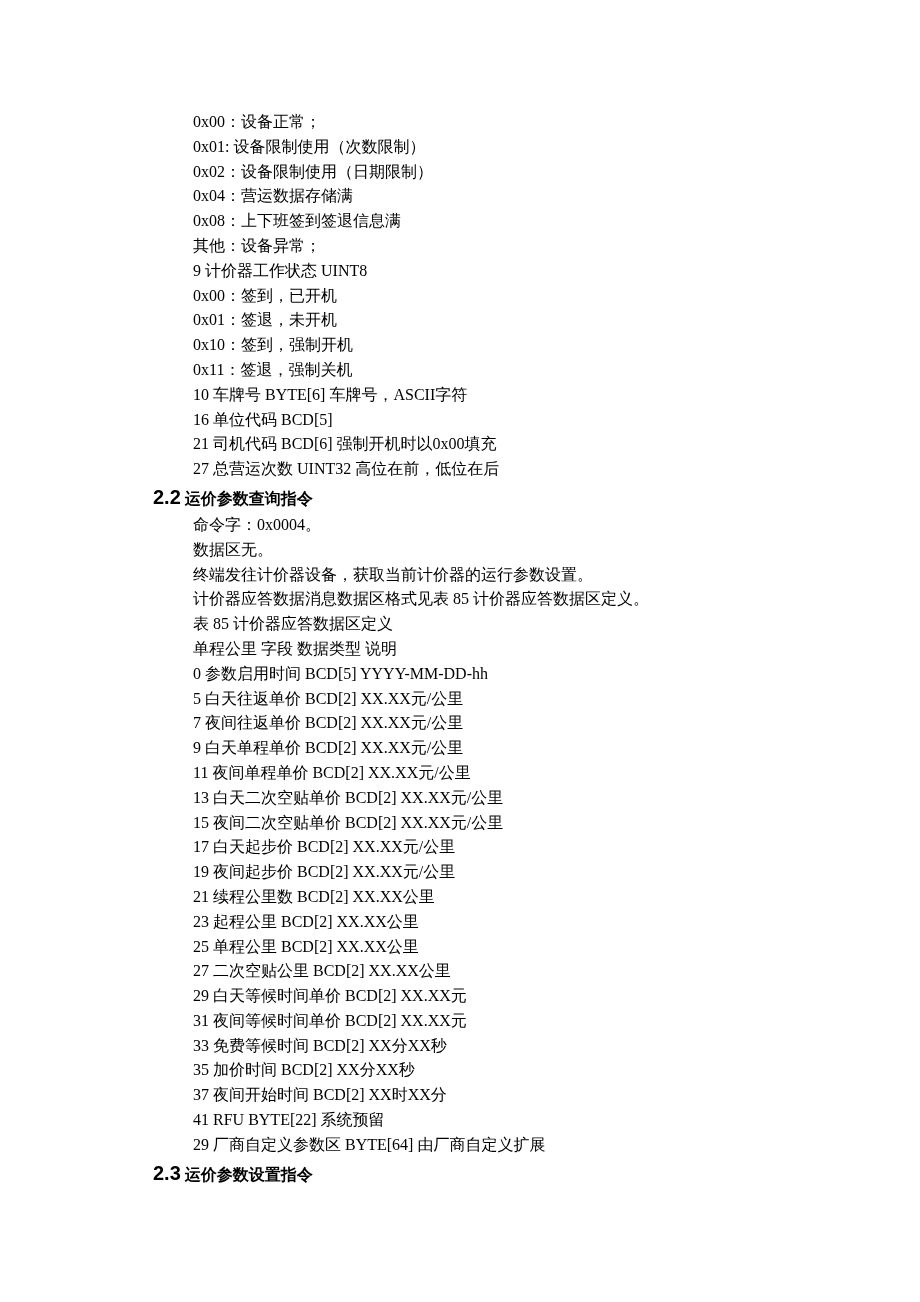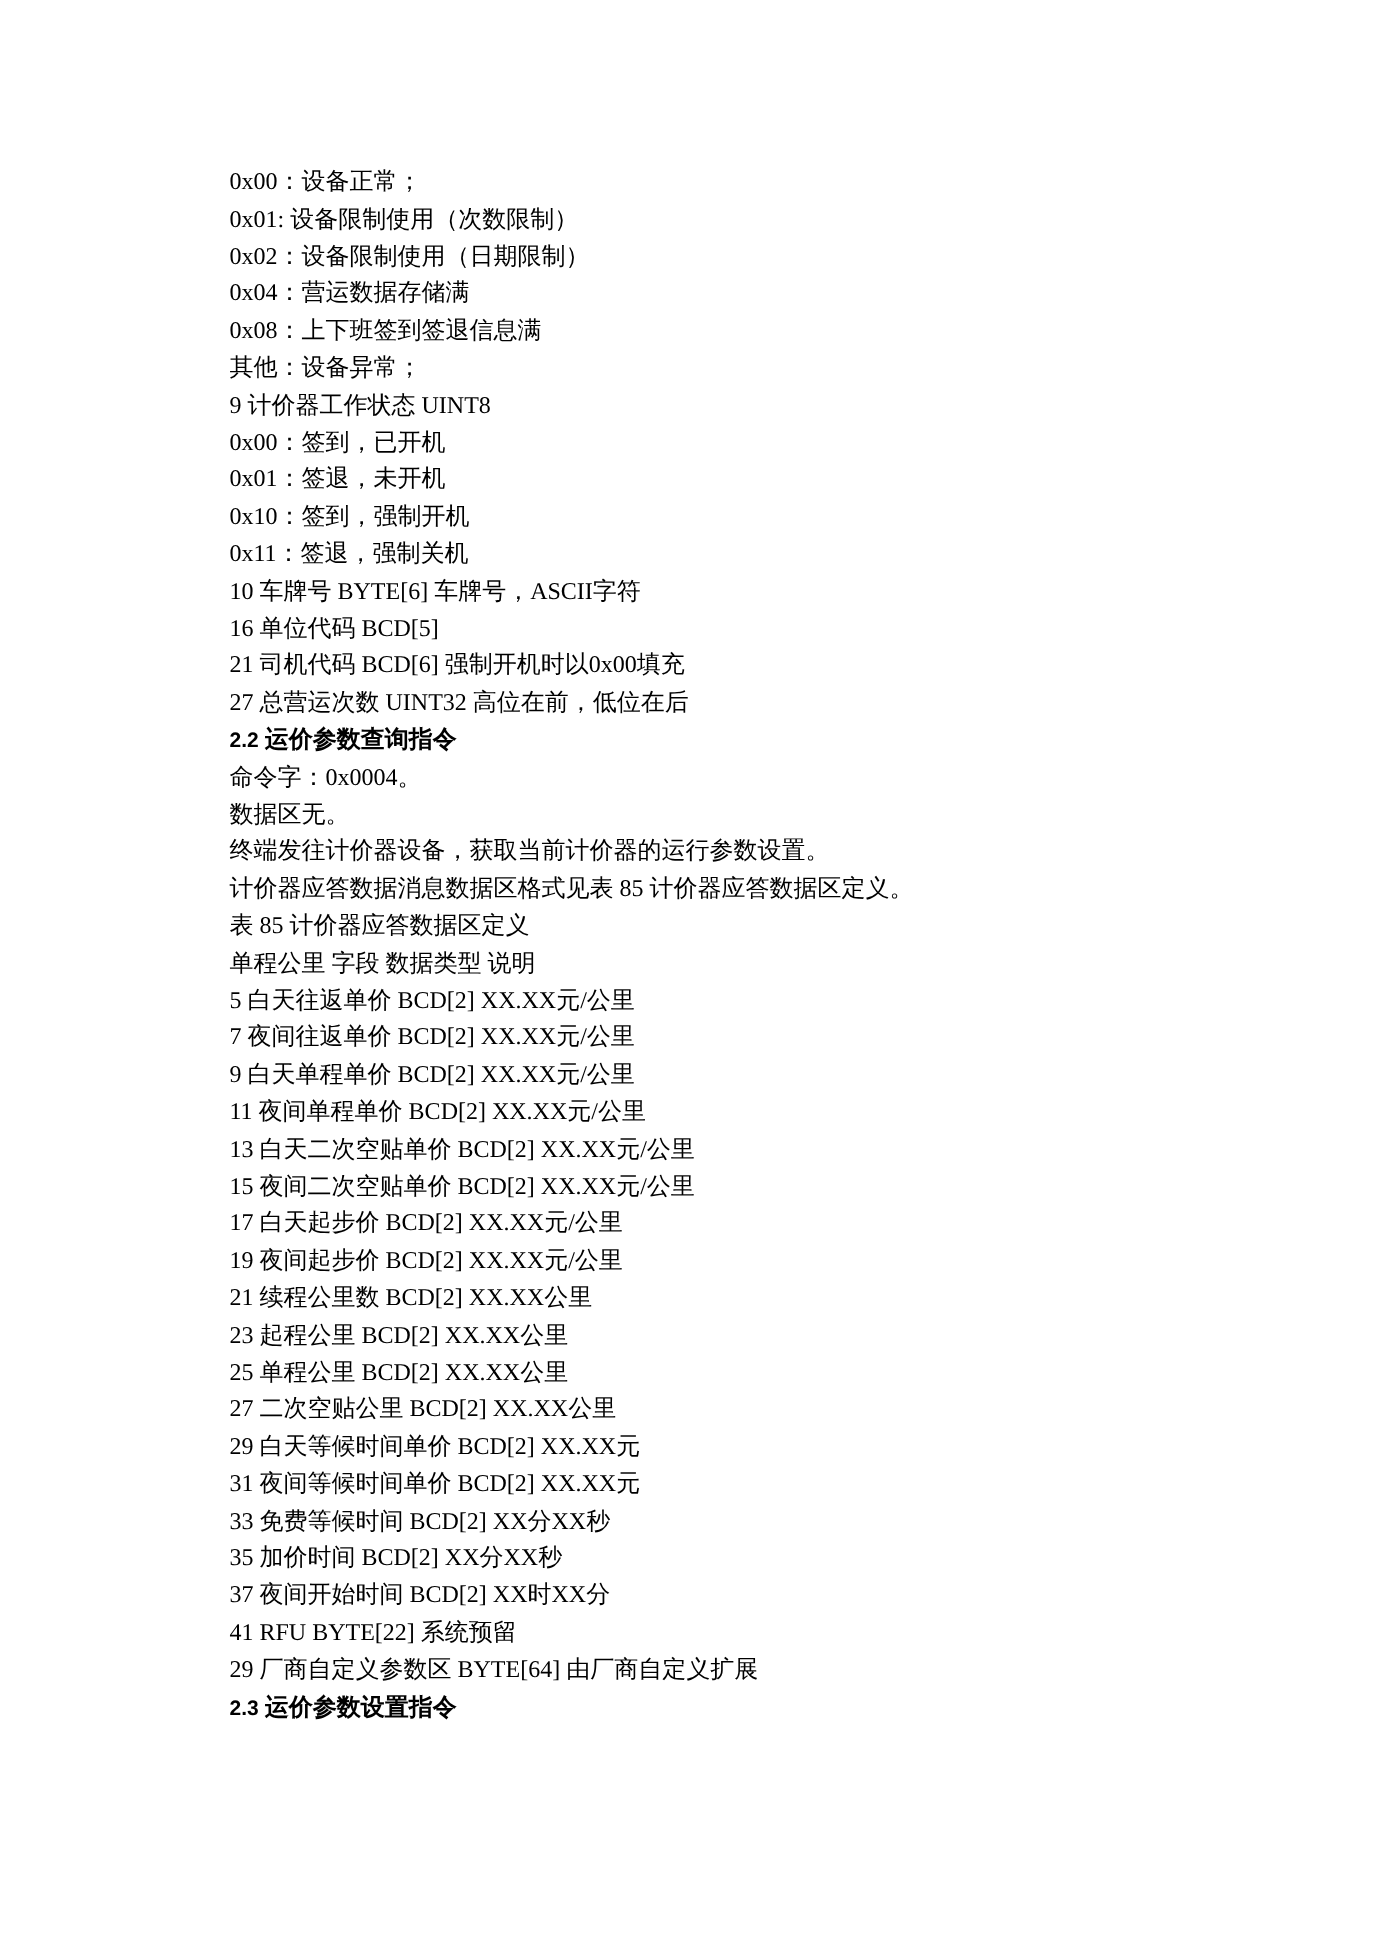--- a/index.html
+++ b/index.html
@@ -12,28 +12,29 @@
     line-height: 1.55;
     width: 920px;
   }
   .page {
     padding: 110px 0 0 153px;
     width: 620px;
     box-sizing: content-box;
   }
   .line {
     white-space: pre-wrap;
+    margin-left: 40px;
   }
   .heading {
     font-weight: bold;
   }
   .heading .num {
     font-family: Arial, "Helvetica Neue", sans-serif;
     font-weight: bold;
-    font-size: 14px;
+    font-size: 20px;
   }
 </style>
 </head>
 <body>
 
 <div class="page" id="page">
     <div class="line">0x00：设备正常；</div>
     <div class="line">0x01: 设备限制使用（次数限制）</div>
     <div class="line">0x02：设备限制使用（日期限制）</div>
     <div class="line">0x04：营运数据存储满</div>
@@ -48,20 +49,21 @@
     <div class="line">16 单位代码 BCD[5]</div>
     <div class="line">21 司机代码 BCD[6] 强制开机时以0x00填充</div>
     <div class="line">27 总营运次数 UINT32 高位在前，低位在后</div>
     <div class="heading"><span class="num">2.2</span> <span>运价参数查询指令</span></div>
     <div class="line">命令字：0x0004。</div>
     <div class="line">数据区无。</div>
     <div class="line">终端发往计价器设备，获取当前计价器的运行参数设置。</div>
     <div class="line">计价器应答数据消息数据区格式见表 85 计价器应答数据区定义。</div>
     <div class="line">表 85 计价器应答数据区定义</div>
     <div class="line">单程公里 字段 数据类型 说明</div>
+    <div class="line">0 参数启用时间 BCD[5] YYYY-MM-DD-hh</div>
     <div class="line">5 白天往返单价 BCD[2] XX.XX元/公里</div>
     <div class="line">7 夜间往返单价 BCD[2] XX.XX元/公里</div>
     <div class="line">9 白天单程单价 BCD[2] XX.XX元/公里</div>
     <div class="line">11 夜间单程单价 BCD[2] XX.XX元/公里</div>
     <div class="line">13 白天二次空贴单价 BCD[2] XX.XX元/公里</div>
     <div class="line">15 夜间二次空贴单价 BCD[2] XX.XX元/公里</div>
     <div class="line">17 白天起步价 BCD[2] XX.XX元/公里</div>
     <div class="line">19 夜间起步价 BCD[2] XX.XX元/公里</div>
     <div class="line">21 续程公里数 BCD[2] XX.XX公里</div>
     <div class="line">23 起程公里 BCD[2] XX.XX公里</div>

